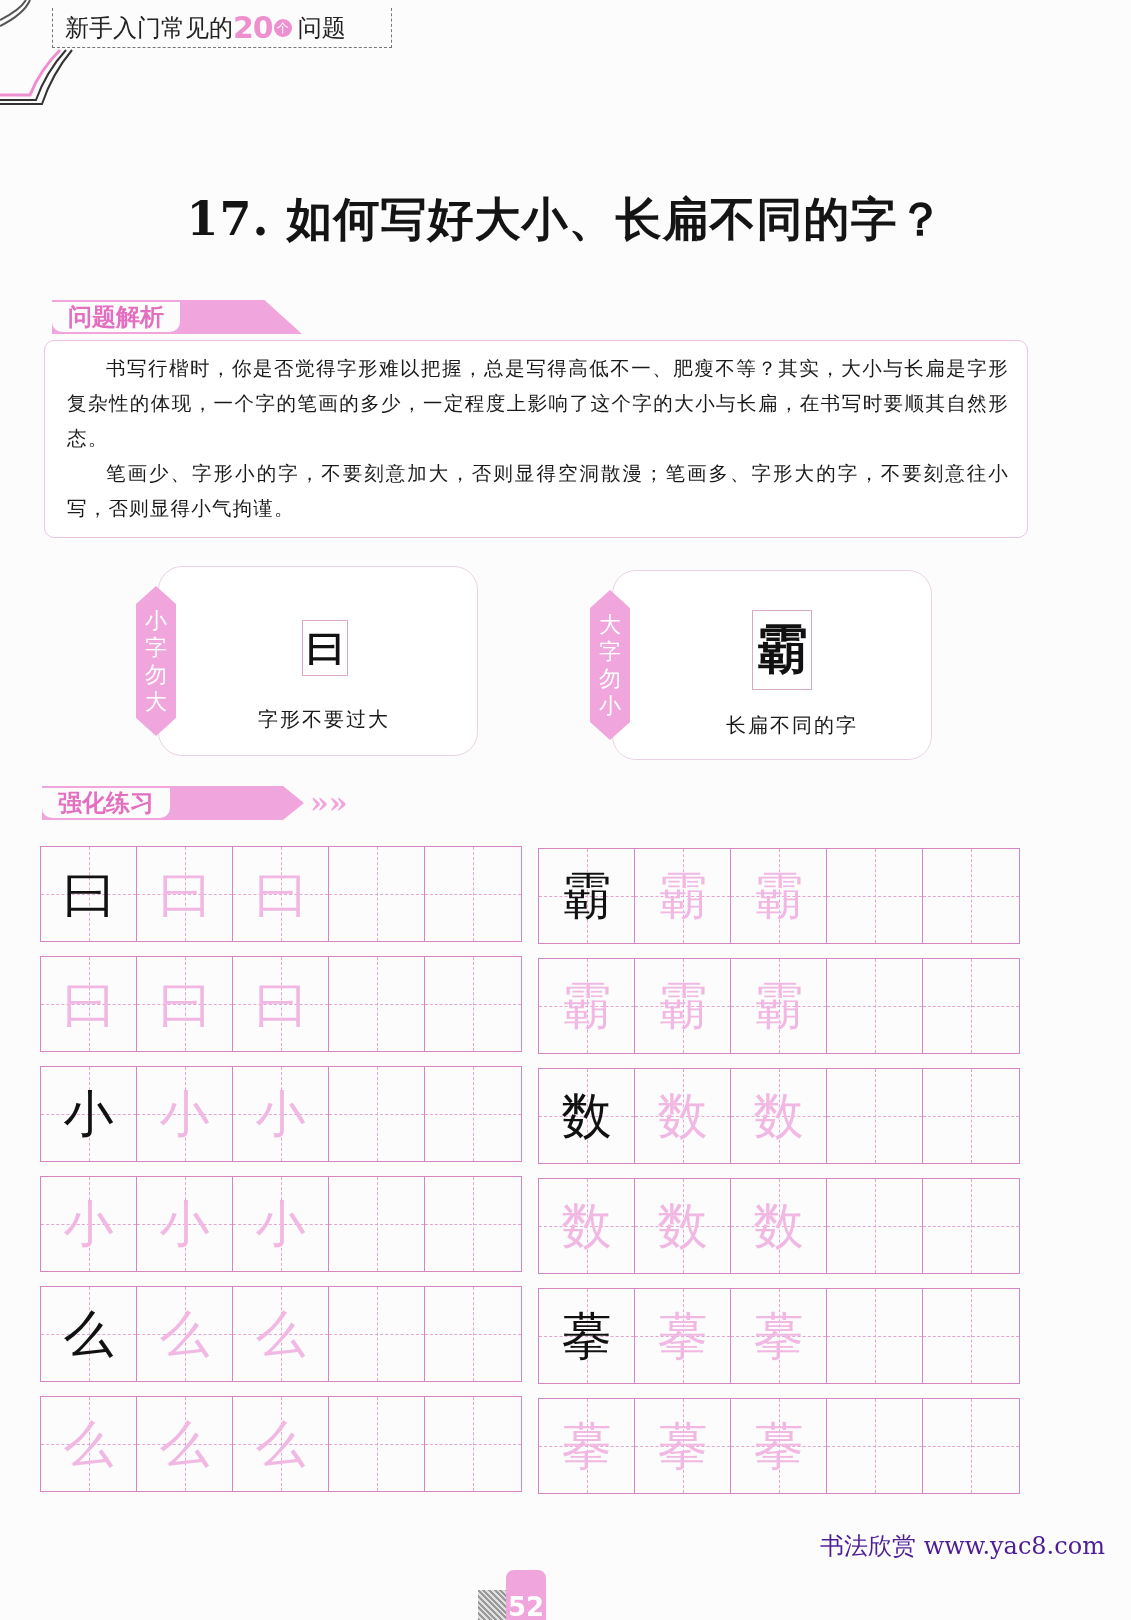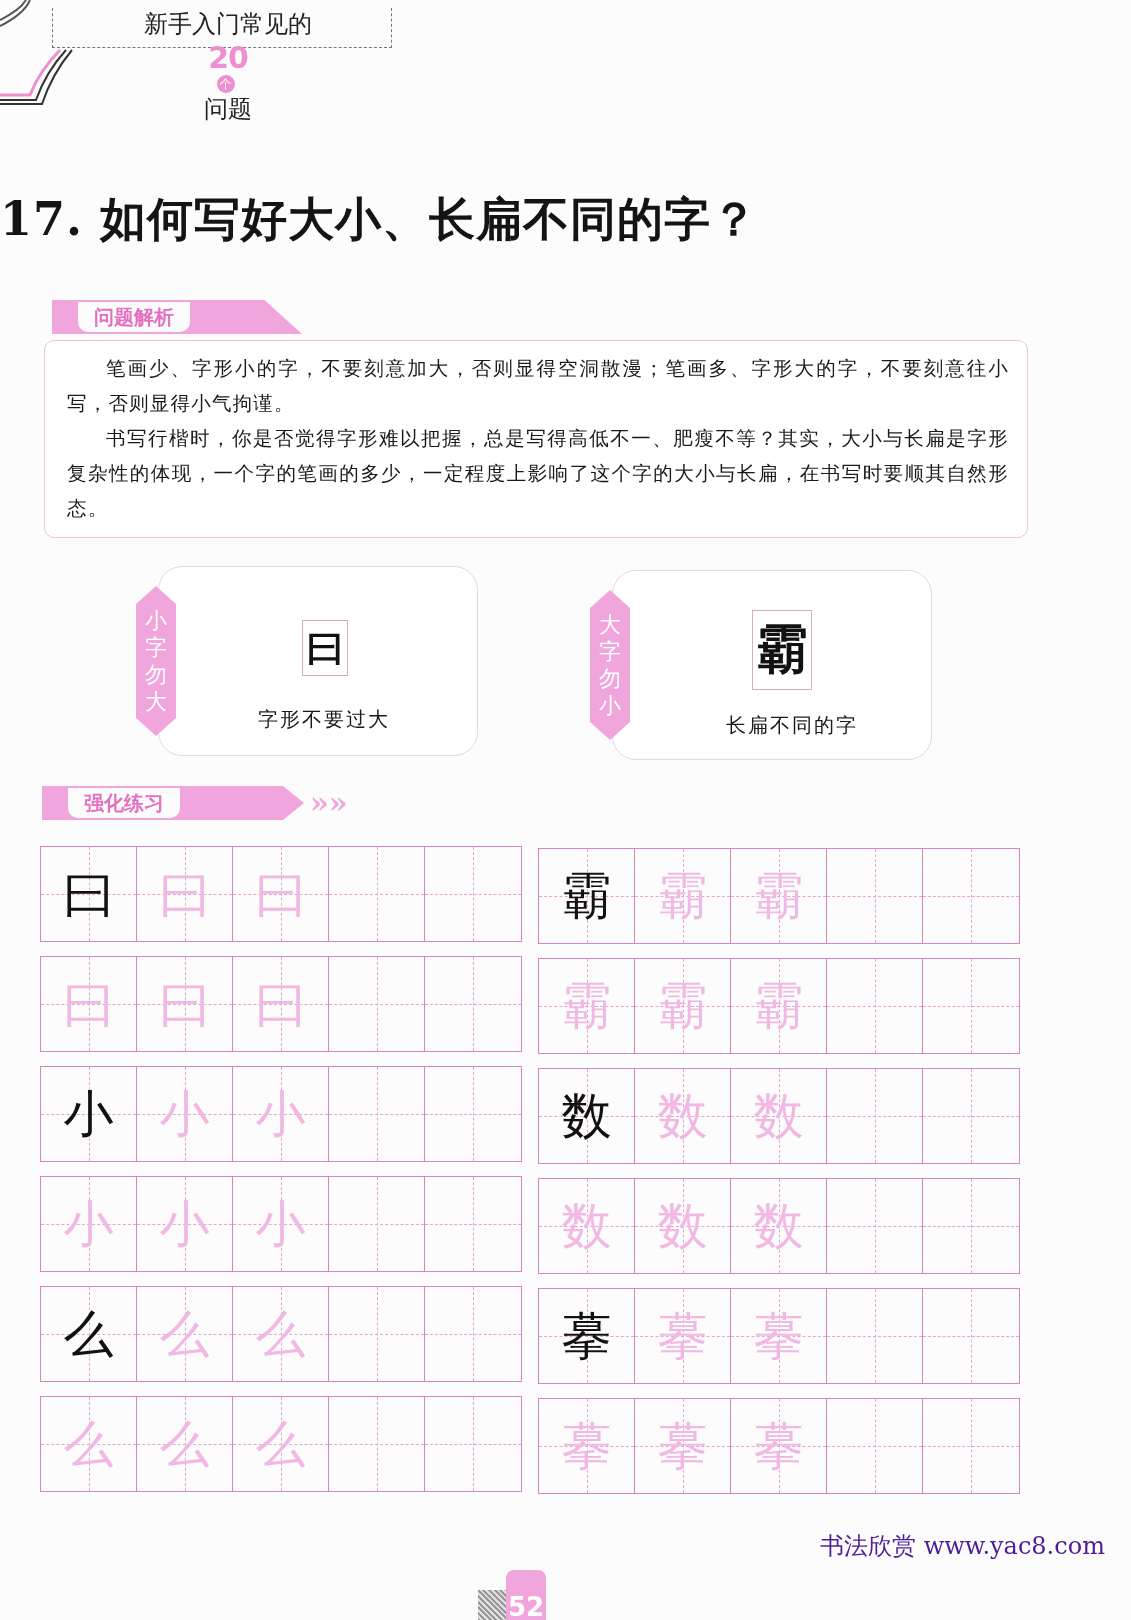--- a/index.html
+++ b/index.html
@@ -5,44 +5,44 @@
   html, body { margin:0; padding:0; }
   body {
     width:1131px; height:1620px; position:relative; overflow:hidden;
     background:#fdfcfd; font-family:"DejaVu Serif","Liberation Serif",serif; color:#1a1a1a;
   }
   
   .run-header {
     position:absolute; left:52px; top:8px; width:340px; height:40px;
     border-left:1px dashed #777; border-bottom:1px dashed #777; border-right:1px dashed #777;
     display:flex; align-items:center; padding-left:12px; box-sizing:border-box;
-    font-size:24px; font-family:"DejaVu Sans",sans-serif; color:#222;flex-direction:column;
+    font-size:24px; font-family:"DejaVu Sans",sans-serif; color:#222;
   }
   .run-header .num { color:#ee8fd0; font-size:30px; font-weight:bold; letter-spacing:-1px; margin-left:0; }
   .run-header .ge {
     display:inline-block; width:18px; height:18px; border-radius:50%; background:#ee8fd0; color:#fff;
     font-size:12px; line-height:18px; text-align:center; margin:0 6px 0 1px;
   }
   .deco-swoosh { position:absolute; left:0; top:0; width:80px; height:110px; }
 
   .title {
-    position:absolute; left:0; right:0; top:158px; text-align:left;
+    position:absolute; left:0; right:0; top:158px; text-align:center;
     font-size:46px; font-weight:bold; letter-spacing:1px; color:#141414;
     font-family:"DejaVu Serif","Liberation Serif",serif;
   }
 
   
   .tab-banner { position:absolute; height:34px; display:flex; align-items:center; }
   .tab-banner .bar {
     position:absolute; left:0; top:0; height:34px; background:#f0a6dd;
   }
   .tab-banner .label {
     position:relative; z-index:2; background:#fdfcfd; color:#e46fc0; font-weight:bold;
-    font-family:"DejaVu Sans",sans-serif; font-size:20px; padding:0 16px; height:30px; line-height:30px;
-    margin-left:26px; border-radius:0 0 10px 10px;
+    font-family:"DejaVu Sans",sans-serif; font-size:24px; padding:0 16px; height:30px; line-height:30px;
+    border-radius:0 0 10px 10px;
   }
 
   .analysis-box {
     position:absolute; left:44px; top:340px; width:984px; height:198px;
     border:1.5px solid #ecc3e2; border-radius:10px; box-sizing:border-box;
     padding:10px 18px 0 22px; background:#fff;
   }
   .analysis-box p {
     margin:0; font-size:19.5px; line-height:35px; letter-spacing:1.2px;
     font-family:"DejaVu Serif","Liberation Serif",serif; text-align:justify;
@@ -121,22 +121,22 @@
 </div>
 
 <h1 class="title">17. 如何写好大小、长扁不同的字？</h1>
 
 <div class="tab-banner" style="left:52px; top:300px; width:250px;">
   <div class="bar" style="width:250px; clip-path:polygon(0 0, 85% 0, 100% 100%, 0 100%);"></div>
   <span class="label">问题解析</span>
 </div>
 
 <div class="analysis-box">
+  <p class="indent">书写行楷时，你是否觉得字形难以把握，总是写得高低不一、肥瘦不等？其实，大小与长扁是字形复杂性的体现，一个字的笔画的多少，一定程度上影响了这个字的大小与长扁，在书写时要顺其自然形态。</p>
   <p class="indent">笔画少、字形小的字，不要刻意加大，否则显得空洞散漫；笔画多、字形大的字，不要刻意往小写，否则显得小气拘谨。</p>
-  <p class="indent">书写行楷时，你是否觉得字形难以把握，总是写得高低不一、肥瘦不等？其实，大小与长扁是字形复杂性的体现，一个字的笔画的多少，一定程度上影响了这个字的大小与长扁，在书写时要顺其自然形态。</p>
 </div>
 
 <div class="ex-card" style="left:158px; top:566px;"></div>
 <div class="ex-tag" style="left:136px; top:586px;">
   <span>小</span>
   <span>字</span>
   <span>勿</span>
   <span>大</span>
 </div>
 <div class="ex-char" style="left:302px; top:620px; width:44px; height:54px; font-size:36px;">曰</div>

